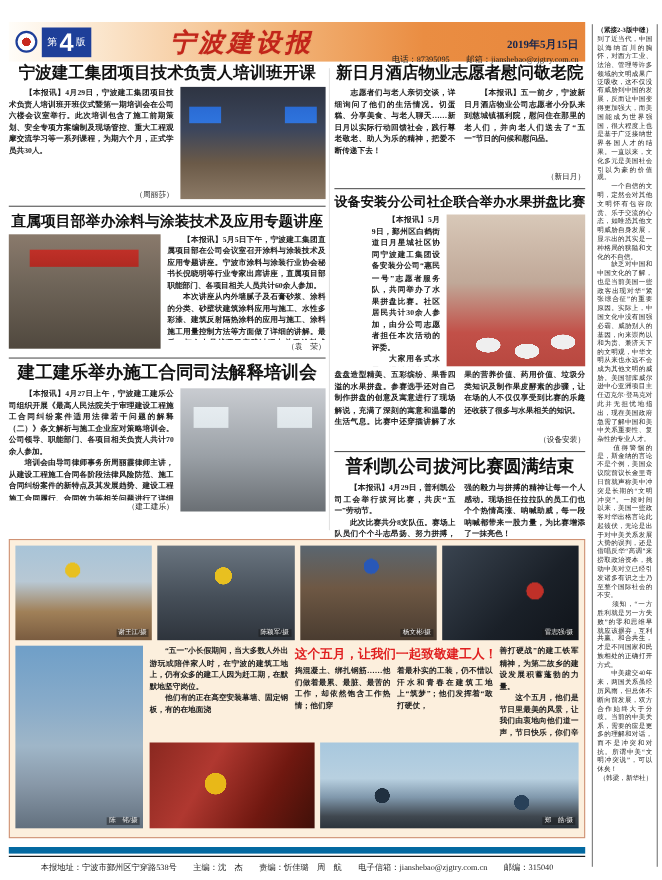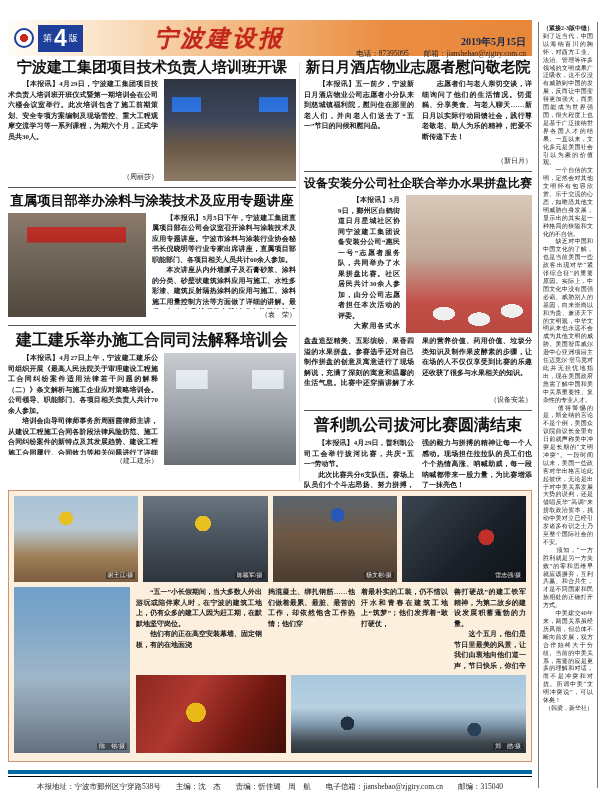--- a/index.html
+++ b/index.html
@@ -90,21 +90,21 @@
   .fphotos .pa{width:150px;height:100%;}
   .fphotos .pb{flex:1;height:100%;}
   
   .seam{position:absolute;left:538px;top:22px;width:60px;height:766px;box-sizing:border-box;
         border-left:1px solid #777;border-right:1px solid #777;padding:3px 4px;
         font-size:6px;line-height:1.32;text-align:justify;overflow:hidden;color:#222;}
   .seam p{margin:0;}
   .seam .head{font-weight:bold;}
   .seam .ssig{text-align:right;}
   
-  .footer{position:absolute;left:8px;top:770px;width:524px;border-top:4px solid #0369a1;}
+  .footer{position:absolute;left:8px;top:770px;width:524px;border-top:6px solid #0369a1;}
   .footer .inner{border-top:1px solid #000;margin-top:2px;padding-top:5px;
                  text-align:center;font-size:7.5px;white-space:nowrap;}
 </style>
 </head>
 <body>
 
 <div class="page">
 
   <div class="header">
     <div class="badge">
@@ -170,22 +170,22 @@
         <div class="photo ph-a3" style="width:132px;height:112px;"></div>
       </div>
     </div>
   </div>
 
   <div class="colR">
 
     <div class="art">
       <h2 class="t4">新日月酒店物业志愿者慰问敬老院</h2>
       <div class="body cols2 clip" style="height:76px;">
+        <p>　　志愿者们与老人亲切交谈，详细询问了他们的生活情况。切蛋糕、分享美食、与老人聊天……新日月以实际行动回馈社会，践行尊老敬老、助人为乐的精神，把爱不断传递下去！</p>
         <p>　　【本报讯】五一前夕，宁波新日月酒店物业公司志愿者小分队来到慈城镇福利院，慰问住在那里的老人们，并向老人们送去了“五一”节日的问候和慰问品。</p>
-        <p>　　志愿者们与老人亲切交谈，详细询问了他们的生活情况。切蛋糕、分享美食、与老人聊天……新日月以实际行动回馈社会，践行尊老敬老、助人为乐的精神，把爱不断传递下去！</p>
       </div>
       <span class="sig">（新日月）</span>
     </div>
     <hr class="hline">
 
     <div class="art">
       <h2 class="t5">设备安装分公司社企联合举办水果拼盘比赛</h2>
       <div class="row">
         <div class="body clip" style="width:62px;flex:none;height:138px;margin-left:34px;">
           <p>　　【本报讯】5月9日，鄞州区白鹤街道日月星城社区协同宁波建工集团设备安装分公司“惠民一号”志愿者服务队，共同举办了水果拼盘比赛。社区居民共计30余人参加，由分公司志愿者担任本次活动的评委。</p>
@@ -229,20 +229,21 @@
     </div>
     <div class="fmain">
       <div class="photo ph-tall ftall">
         <span class="pcap">陈　铭/摄</span>
       </div>
       <div class="fright">
         <div class="ftop">
           <div class="body fintro clip">　　“五一”小长假期间，当大多数人外出游玩或陪伴家人时，在宁波的建筑工地上，仍有众多的建工人因为赶工期，在默默地坚守岗位。
 　　他们有的正在高空安装幕墙、固定钢板，有的在地面浇</div>
           <div class="fmid">
+            <h3 class="ftitle">这个五月，让我们一起致敬建工人！</h3>
             <div class="fmidcols">
               <div class="body clip">捣混凝土、绑扎钢筋……他们做着最累、最脏、最苦的工作，却依然饱含工作热情；他们穿</div>
               <div class="body clip">着最朴实的工装，仍不惜以汗水和青春在建筑工地上“筑梦”；他们发挥着“敢打硬仗，</div>
             </div>
           </div>
           <div class="fcol3 body clip">
             <p>善打硬战”的建工铁军精神，为第二故乡的建设发展积蓄蓬勃的力量。</p>
             <p>　　这个五月，他们是节日里最美的风景，让我们由衷地向他们道一声，节日快乐，你们辛苦了！</p>
           </div>
         </div>

